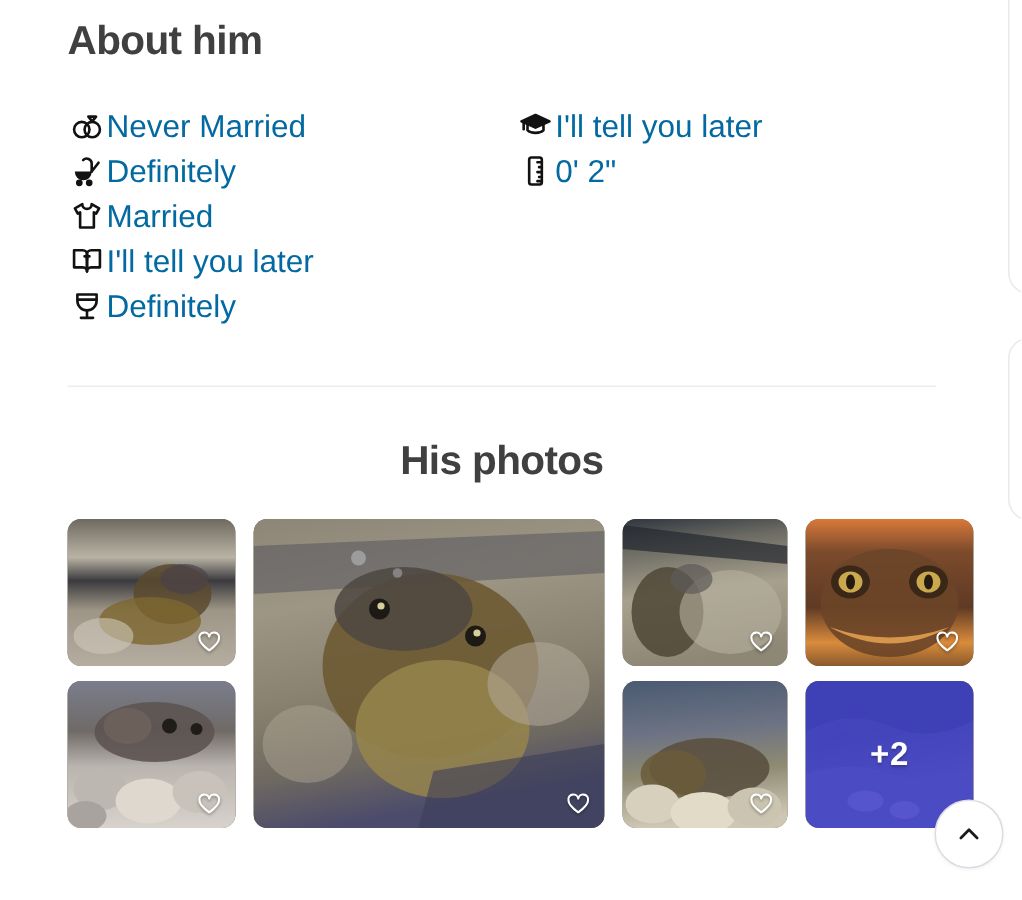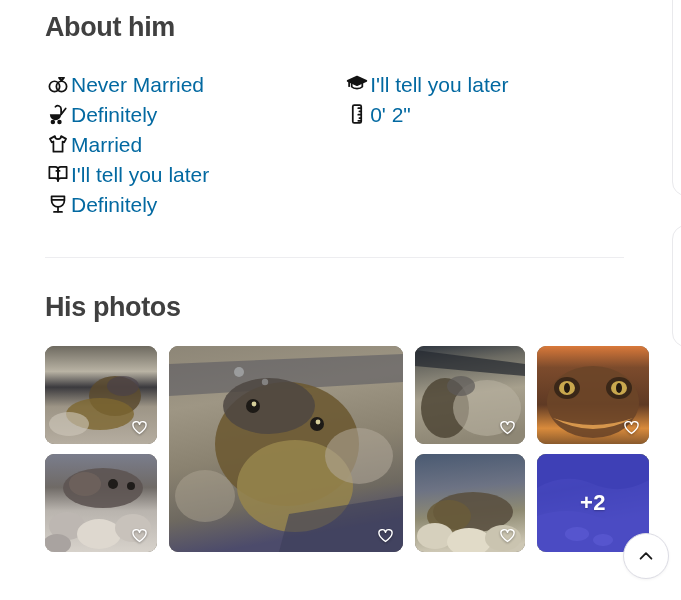--- a/index.html
+++ b/index.html
@@ -83,21 +83,21 @@
     white-space: nowrap;
   }
 
   .divider {
     height: 1px;
     background: #ededf0;
     margin-top: 38px;
   }
 
   
-  #photos-section { padding-top: 36px; }
+  #photos-section { padding-top: 36px; text-align: center; }
 
   .photo-grid {
     margin-top: 25px;
     display: grid;
     grid-template-columns: 112px 234px 110px 112px;
     grid-template-rows: 98px 98px;
     gap: 10px 12px;
   }
 
   .tile {

